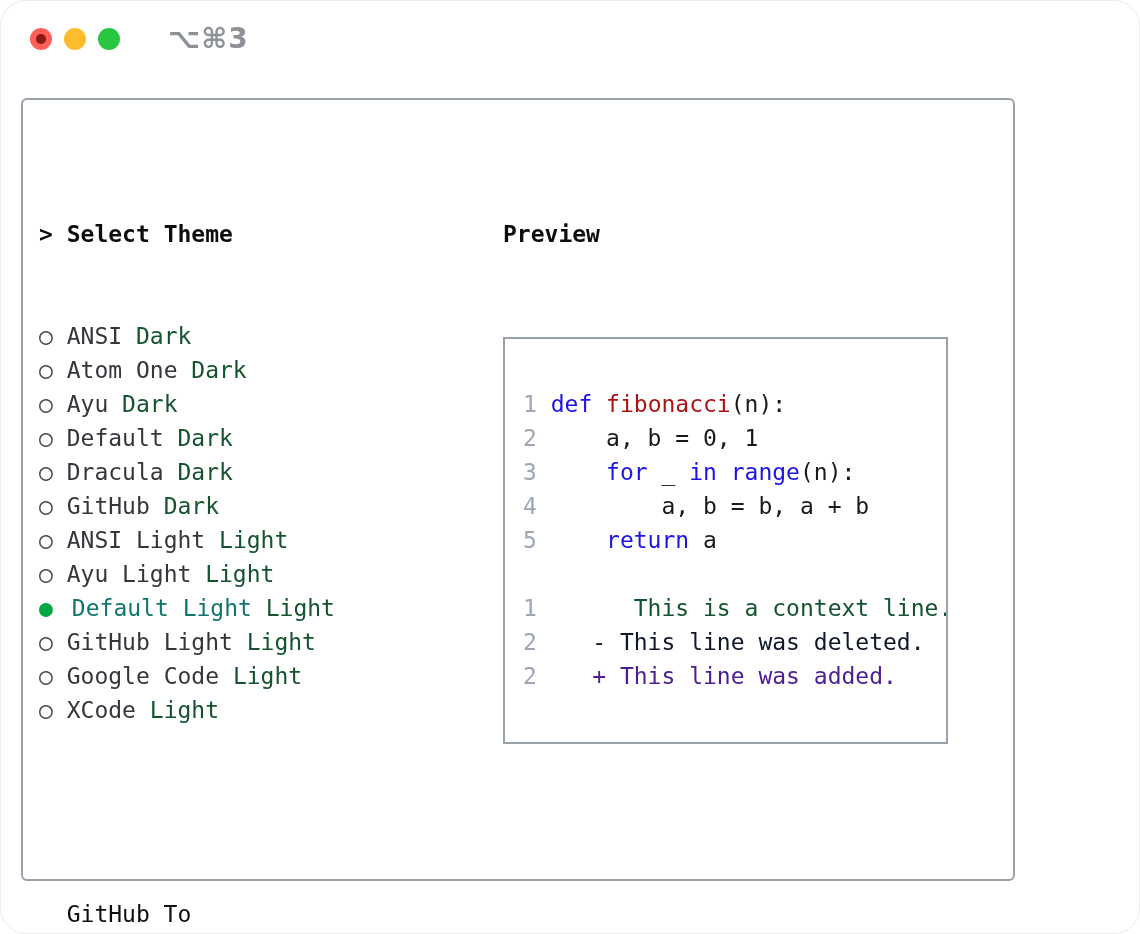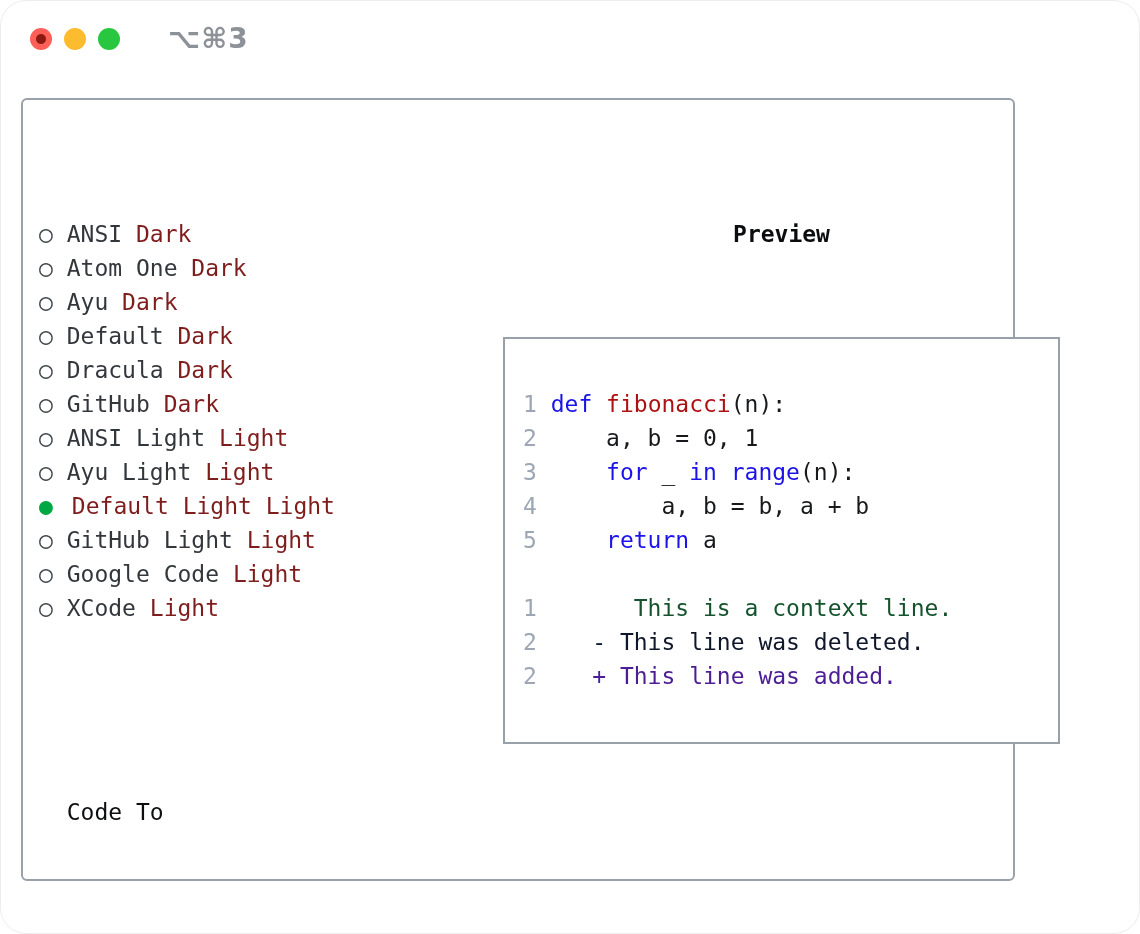--- a/index.html
+++ b/index.html
@@ -30,31 +30,31 @@
   }
 
   .mono { font-size:23px; line-height:34px; white-space:pre; }
 
   
   .left-col { position:absolute; left:16px; top:49px; }
   .list-header { color:#0b0d0f; font-weight:bold; }
   .row { white-space:pre; }
   .row .bullet { color:#454b51; }
   .row .name { color:#33373c; margin-left:1ch;text-align:center; }
-  .row .variant { color:#7f1d1d; margin-left:1ch; }
+  .row .variant { color:#14532d; margin-left:1ch; }
   .row.selected .bullet { color:#00a844; }
-  .row.selected .name { color:#7f1d1d;margin-left:19px; }
+  .row.selected .name { color:#0f766e;margin-left:19px; }
   .spacer { height:34px; }
   .apply-header { color:#0c0e10; }
 
   
   .right-col { position:absolute; left:480px; top:49px; }
-  .preview-header { color:#0b0d0f; font-weight:bold;text-align:center; }
+  .preview-header { color:#0b0d0f; font-weight:bold; }
   .preview-box {
-    margin-top:18px; width:557px; height:407px;
+    margin-top:18px; width:445px; height:407px;
     border:2px solid #98a0aa; background:#ffffff;
     padding:48px 0 0 18px; overflow:hidden;
   }
   .code-line { white-space:pre; font-size:23px; line-height:34px; }
   .lnum { display:inline-block; width:2ch; color:#9ca6b4; }
   .tok-kw  { color:#1b13e8; }
   .tok-fn  { color:#ad1212; }
   .tok-p   { color:#17191c; }
   .tok-ctx { color:#14532d; }
   .tok-del { color:#0f172a; }
@@ -68,23 +68,24 @@
   <div class="titlebar">
     <div class="traffic red"></div>
     <div class="traffic yellow"></div>
     <div class="traffic green"></div>
     <div class="win-title">⌥⌘3</div>
   </div>
 
   <div class="panel">
 
     <div class="left-col mono">
+      <div class="list-header"><span>&gt; </span><span>Select Theme</span></div>
       <div id="theme-list"><div class="row"><span class="bullet">○</span><span class="name">ANSI</span><span class="variant">Dark</span></div><div class="row"><span class="bullet">○</span><span class="name">Atom One</span><span class="variant">Dark</span></div><div class="row"><span class="bullet">○</span><span class="name">Ayu</span><span class="variant">Dark</span></div><div class="row"><span class="bullet">○</span><span class="name">Default</span><span class="variant">Dark</span></div><div class="row"><span class="bullet">○</span><span class="name">Dracula</span><span class="variant">Dark</span></div><div class="row"><span class="bullet">○</span><span class="name">GitHub</span><span class="variant">Dark</span></div><div class="row"><span class="bullet">○</span><span class="name">ANSI Light</span><span class="variant">Light</span></div><div class="row"><span class="bullet">○</span><span class="name">Ayu Light</span><span class="variant">Light</span></div><div class="row selected"><span class="bullet">●</span><span class="name">Default Light</span><span class="variant">Light</span></div><div class="row"><span class="bullet">○</span><span class="name">GitHub Light</span><span class="variant">Light</span></div><div class="row"><span class="bullet">○</span><span class="name">Google Code</span><span class="variant">Light</span></div><div class="row"><span class="bullet">○</span><span class="name">XCode</span><span class="variant">Light</span></div></div>
       <div class="spacer"></div>
-      <div class="apply-header">  Code To</div>
+      <div class="apply-header">  GitHub To</div>
       
       
       
       
     </div>
 
     <div class="right-col mono">
       <div class="preview-header">Preview</div>
       <div class="preview-box" id="preview-box"><div class="code-line"><span class="lnum">1</span><span class="tok-kw">def</span><span class="tok-p"> </span><span class="tok-fn">fibonacci</span><span class="tok-p">(n):</span></div><div class="code-line"><span class="lnum">2</span><span class="tok-p">    a, b = 0, 1</span></div><div class="code-line"><span class="lnum">3</span><span class="tok-p">    </span><span class="tok-kw">for</span><span class="tok-p"> _ </span><span class="tok-kw">in</span><span class="tok-p"> </span><span class="tok-kw">range</span><span class="tok-p">(n):</span></div><div class="code-line"><span class="lnum">4</span><span class="tok-p">        a, b = b, a + b</span></div><div class="code-line"><span class="lnum">5</span><span class="tok-p">    </span><span class="tok-kw">return</span><span class="tok-p"> a</span></div><div class="code-line"><span class="lnum"></span> </div><div class="code-line"><span class="lnum">1</span><span class="tok-ctx">      This is a context line.</span></div><div class="code-line"><span class="lnum">2</span><span class="tok-del">   - This line was deleted.</span></div><div class="code-line"><span class="lnum">2</span><span class="tok-add">   + This line was added.</span></div></div>
     </div>

